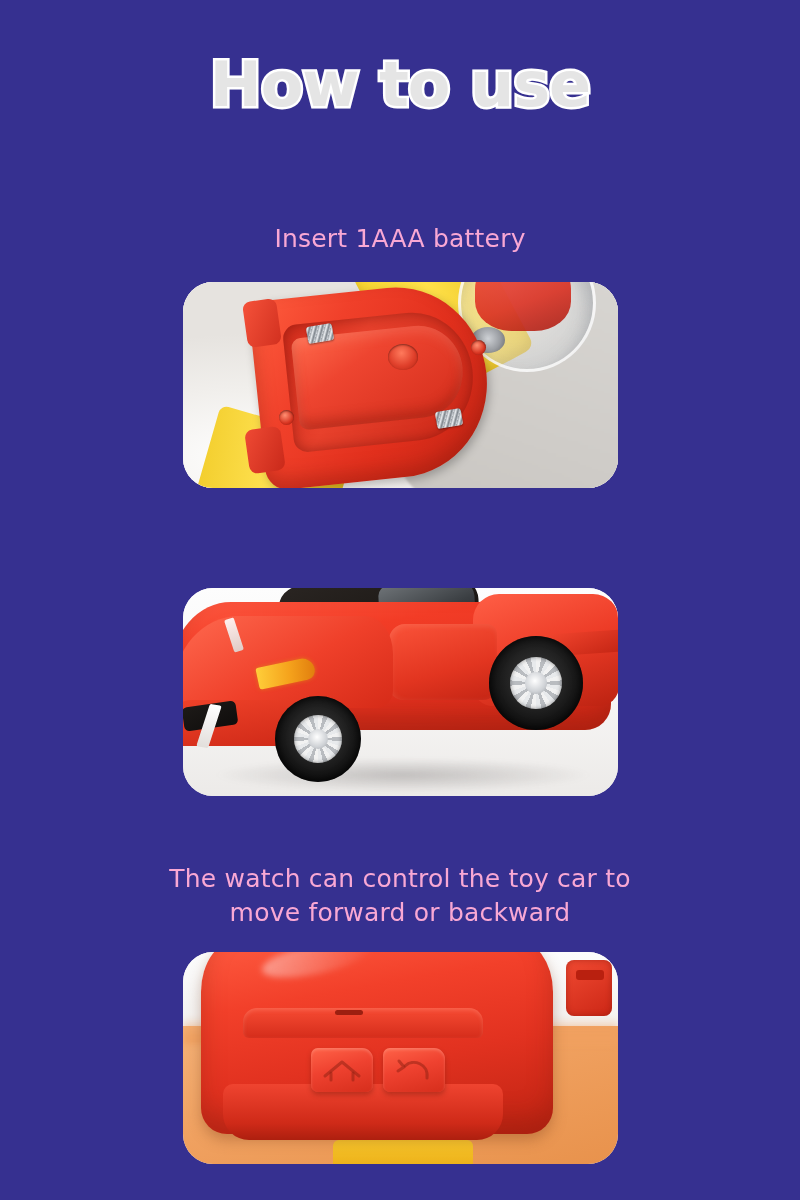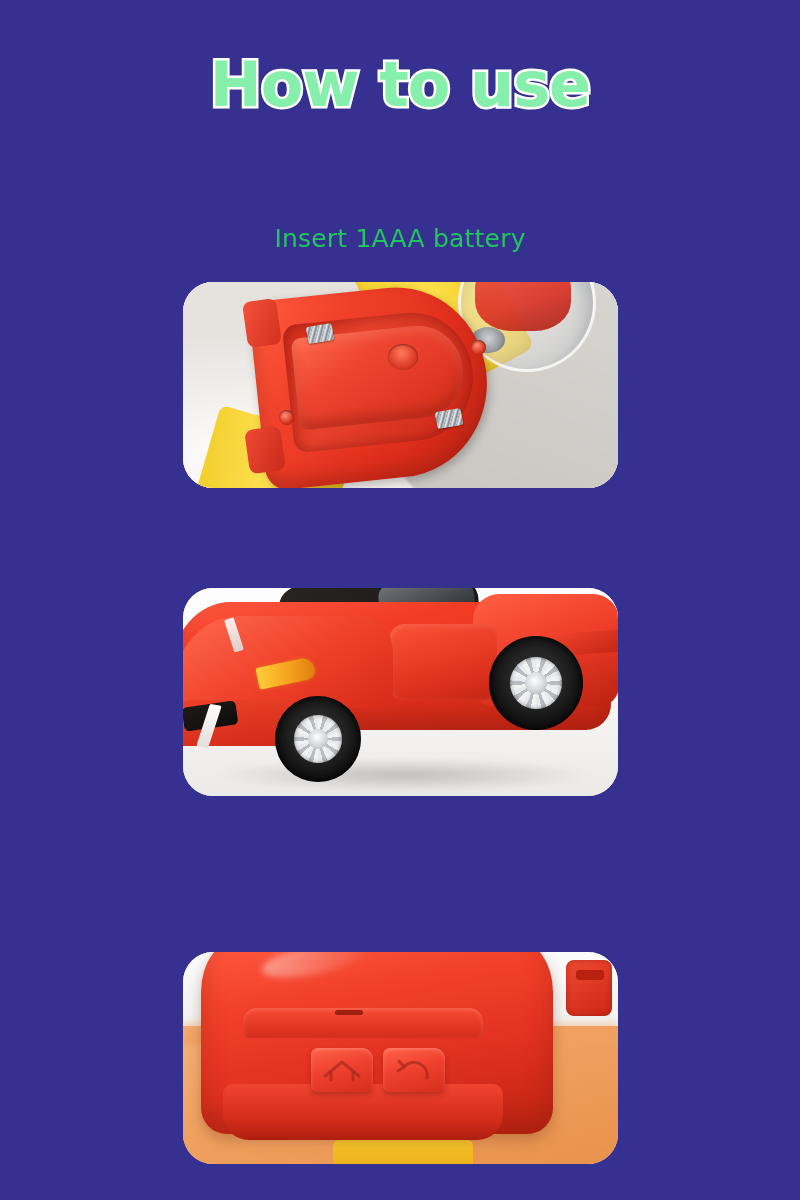--- a/index.html
+++ b/index.html
@@ -42,21 +42,21 @@
     paint-order: stroke fill;
     text-stroke: 5px #ffffff;
   }
 
   
   .caption {
     position: absolute;
     left: 0;
     width: 800px;
     text-align: center;
-    color: #22c55e;
+    color: #f9a8d4;
     font-family: "DejaVu Sans", sans-serif;
     font-size: 25px;
     font-weight: 400;
     letter-spacing: 0.2px;
     line-height: 34px;
   }
   .cap1 { top: 222px; }
   .cap2 { top: 533px; }
   .cap3 { top: 862px; }
 
@@ -465,21 +465,21 @@
     transform: rotate(-12deg);
     filter: blur(3px);
   }
 </style>
 </head>
 <body style="background: rgb(54, 48, 144);">
 
 <div class="page" style="background: rgb(54, 48, 144);">
 
   <div class="title-wrap">
-    <span class="title" style="color: #86efac;">How to use</span>
+    <span class="title" style="color: #e5e5e5;">How to use</span>
   </div>
 
   <div class="caption cap1">Insert 1AAA battery</div>
 
   <div class="card card1">
     <div class="photo">
       <div class="p1-bg"></div>
       <div class="p1-grey"></div>
       <div class="p1-strap-top"></div>
       <div class="p1-strap-bot"></div>
@@ -523,20 +523,24 @@
         <div class="rim"></div>
         <div class="hub"></div>
       </div>
       <div class="wheel p2-wheel-rear">
         <div class="rim"></div>
         <div class="hub"></div>
       </div>
     </div>
   </div>
 
+  <div class="caption cap3">
+    <div>The watch can control the toy car to</div>
+    <div>move forward or backward</div>
+  </div>
 
   <div class="card card3">
     <div class="photo">
       <div class="p3-bg-white"></div>
       <div class="p3-bg-orange"></div>
       <div class="p3-orange-edge"></div>
       <div class="p3-strap"></div>
       <div class="p3-case-top"></div>
       <div class="p3-windowblack"></div>
       <div class="p3-yellowflash"></div>

